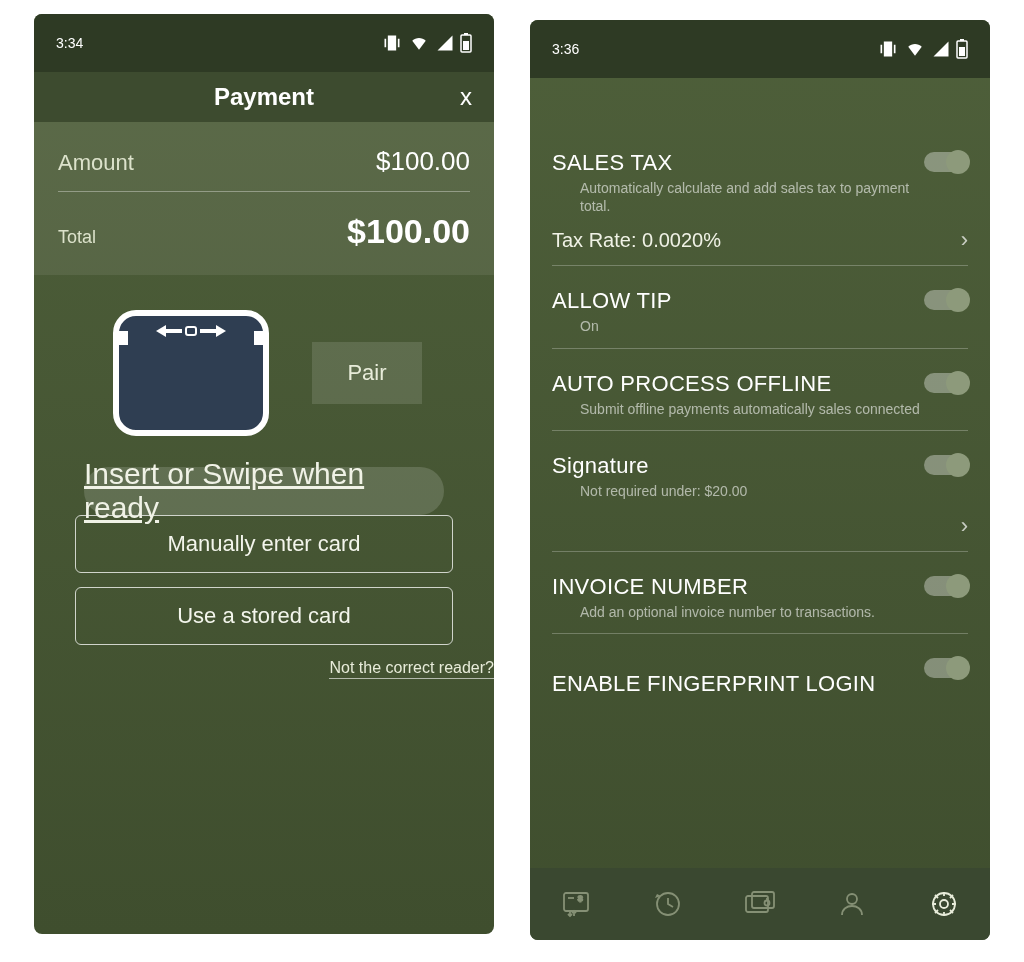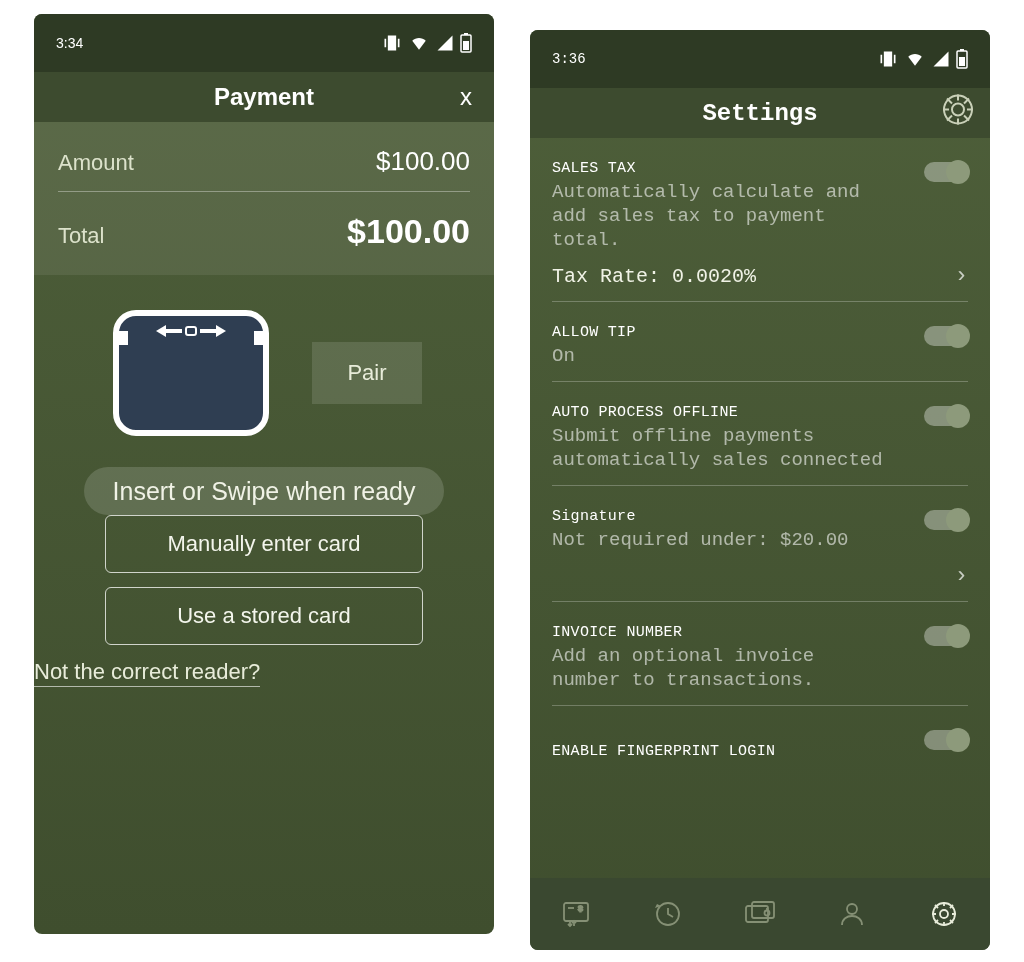--- a/index.html
+++ b/index.html
@@ -13,21 +13,21 @@
   .phone {
     position: absolute;
     width: 460px;
     height: 920px;
     border-radius: 8px;
     overflow: hidden;
     background: linear-gradient(180deg, #4e5f3a 0%, #3f4e2e 100%);
     color: #e8ecda;
   }
   .phone.left { left: 34px; top: 14px; }
-  .phone.right { left: 530px; top: 30px; font-family: Liberation Mono, monospace; }
+  .phone.right { left: 530px; top: 20px; }
 
   
   .statusbar {
     height: 58px;
     background: #2e3a24;
     display: flex;
     justify-content: space-between;
     align-items: center;
     padding: 0 22px;
     font-size: 14px;
@@ -78,21 +78,21 @@
     border-bottom: 1px solid rgba(255,255,255,0.35);
   }
   .amount-row .label { font-size: 22px; color: #dce2cb; font-weight: 300; }
   .amount-row .value { font-size: 26px; color: #fff; font-weight: 400; }
   .total-row {
     display: flex;
     justify-content: space-between;
     align-items: baseline;
     padding: 20px 0 14px 0;
   }
-  .total-row .label { font-size: 22px; color: #dce2cb; font-weight: 300; }
+  .total-row .label { font-size: 18px; color: #dce2cb; font-weight: 300; }
   .total-row .value { font-size: 34px; color: #fff; font-weight: 600; }
 
   
   .reader-zone {
     display: flex;
     align-items: center;
     justify-content: center;
     gap: 36px;
     margin-top: 28px;
   }
@@ -115,48 +115,49 @@
 
   .pill-msg {
     margin: 24px auto 0 auto;
     width: 360px;
     height: 48px;
     background: rgba(255,255,255,0.15);
     border-radius: 28px;
     display: flex;
     align-items: center;
     justify-content: center;
-    font-size: 25px;
+    font-size: 30px;
     font-weight: 300;
     color: #f0f2e6;
+    text-decoration: underline;
   }
   .or-sep {
     text-align: center;
     font-size: 20px;
     color: #e8ecda;
     margin: 12px 0 14px 0;
     font-weight: 300;
   }
   .action-btn {
     margin: 0 auto 14px auto;
-    width: 318px;
+    width: 378px;
     height: 58px;
     border: 1.5px solid rgba(255,255,255,0.75);
     border-radius: 6px;
     display: flex;
     align-items: center;
     justify-content: center;
     font-size: 22px;
     font-weight: 300;
     color: #f3f5ec;
     cursor: pointer;
   }
   .link-text {
-    text-align: left;
-    font-size: 22px;
+    text-align: right;
+    font-size: 16px;
     font-weight: 300;
     margin-top: 4px;
   }
   .link-text span {
     border-bottom: 1px solid rgba(255,255,255,0.6);
     padding-bottom: 2px;
     cursor: pointer;
   }
 
   
@@ -168,32 +169,33 @@
     right: 0;
     overflow: hidden;
     padding: 0 22px;
   }
   .setting {
     border-bottom: 1px solid rgba(255,255,255,0.25);
     padding: 22px 0 12px 0;
     position: relative;
   }
   .setting .title {
-    font-size: 15px;
+    font-size: 22px;
     color: #fff;
     font-weight: 400;
     letter-spacing: 0.3px;
   }
   .setting .desc {
-    font-size: 19px;
+    font-size: 14px;
     color: rgba(255,255,255,0.58);
     font-weight: 300;
     margin-top: 4px;
     line-height: 1.25;
     max-width: 340px;
+    margin-left: 28px;
   }
   .setting .subrow {
     display: flex;
     justify-content: space-between;
     align-items: center;
     margin-top: 12px;
     font-size: 20px;
     color: #f0f2e6;
     font-weight: 300;
   }
@@ -320,37 +322,20 @@
       <svg width="18" height="18" viewBox="0 0 24 24">
           <path d="M2 22h20L22 2z"></path>
         </svg>
       <svg width="12" height="20" viewBox="0 0 12 20">
           <rect x="1" y="2" width="10" height="17" rx="1" fill="none" stroke="#fff" stroke-width="1.5"></rect>
           <rect x="4" y="0" width="4" height="2"></rect>
           <rect x="3" y="8" width="6" height="9"></rect>
         </svg>
     </span>
   </div>
-  <div class="header">
-    <span>Settings</span>
-    <span class="gear">
-      <svg width="36" height="36" viewBox="0 0 36 36" fill="none" stroke="#c9d0b8" stroke-width="2">
-        <circle cx="18" cy="18" r="14"></circle>
-        <circle cx="18" cy="18" r="6"></circle>
-        <line x1="18" y1="3" x2="18" y2="9"></line>
-          <line x1="18" y1="27" x2="18" y2="33"></line>
-        <line x1="3" y1="18" x2="9" y2="18"></line>
-          <line x1="27" y1="18" x2="33" y2="18"></line>
-        <line x1="7" y1="7" x2="12" y2="12"></line>
-          <line x1="24" y1="24" x2="29" y2="29"></line>
-        <line x1="29" y1="7" x2="24" y2="12"></line>
-          <line x1="12" y1="24" x2="7" y2="29"></line>
-      </svg>
-    </span>
-  </div>
 
   <div class="settings-scroll">
     <div class="setting">
       <div class="title">SALES TAX</div>
       <div class="desc">Automatically calculate and add sales tax to payment total.</div>
       <div class="subrow">
         <span>Tax Rate: 0.0020%</span>
         <span class="chev">›</span>
       </div>
       <div class="toggle"></div>

